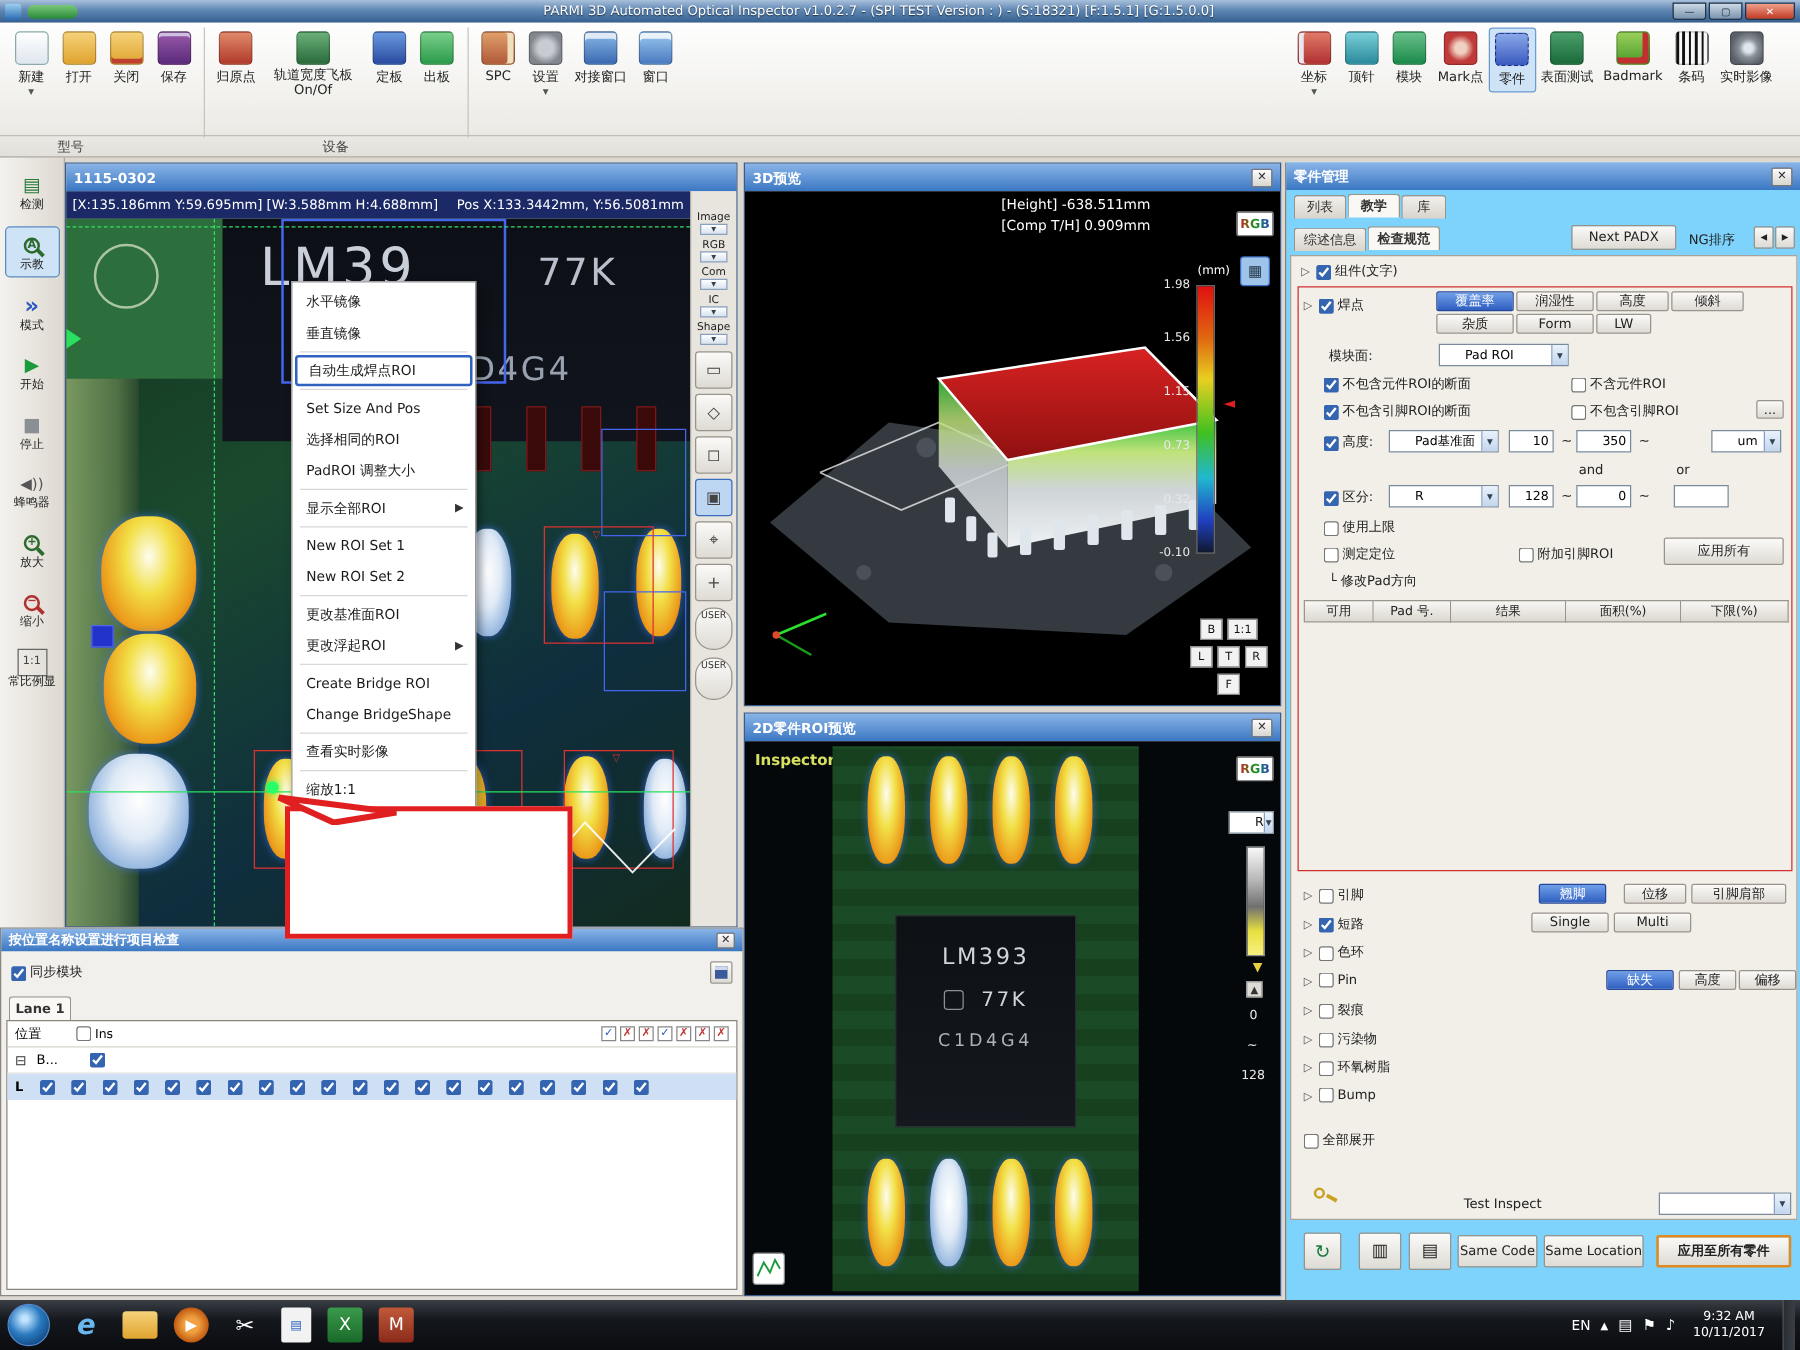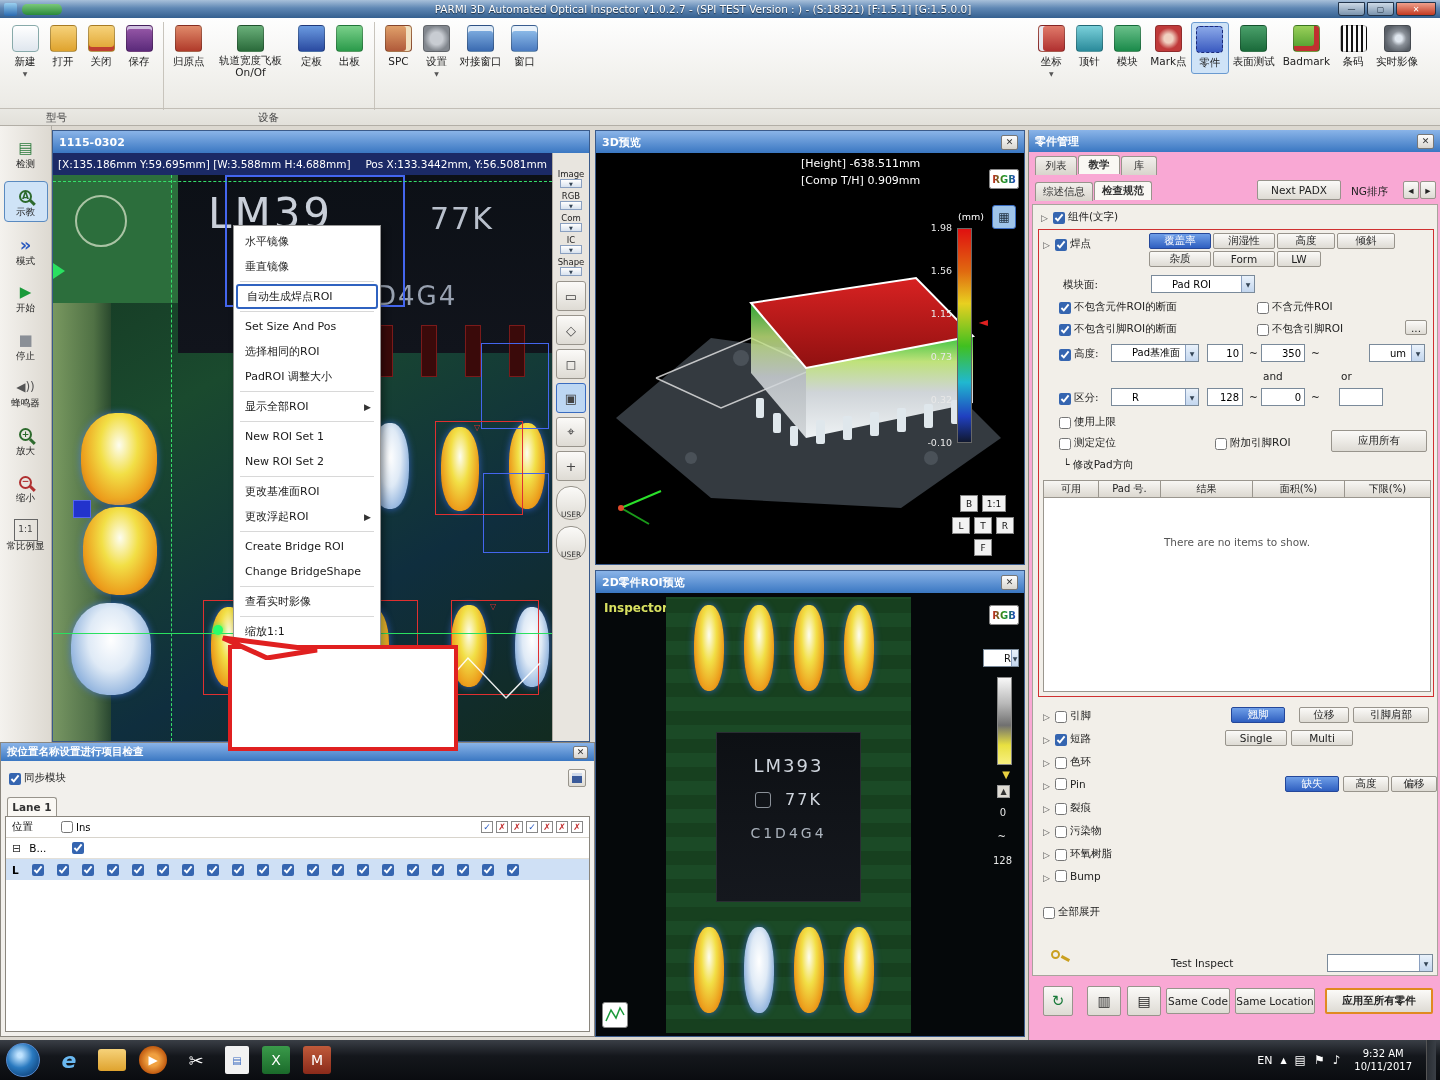--- a/index.html
+++ b/index.html
@@ -42,42 +42,42 @@
 
 #imgpanel{position:absolute;left:52px;top:130px;width:538px;height:612px;border:1px solid #3a5a8a;background:#e8e5df}
 #coordbar{height:22px;background:#1b2a66;color:#fff;font-size:10.5px;display:flex;align-items:center;justify-content:space-between;padding:0 5px;width:499px}
 #canvas{position:relative;width:499px;height:566px;overflow:hidden;background:linear-gradient(150deg,#14321f 0%,#1a4a2e 35%,#0f2e3e 70%,#122b20 100%)}
 #strip{position:absolute;right:0;top:22px;width:37px;height:588px;background:#e8e5df;border-left:1px solid #b0aca4;display:flex;flex-direction:column;align-items:center;padding-top:16px}
 .strip-item{display:flex;flex-direction:column;align-items:center;margin-bottom:3px}
 .strip-item .lb{font-size:8.5px;color:#222}
 .strip-item .mini{width:22px;height:9px;background:linear-gradient(#fff,#d8e2ee);border:1px solid #8aa0c0;font-size:5px;color:#345;display:flex;align-items:center;justify-content:center}
 .strip-btn{width:30px;height:30px;margin:2px 0;background:linear-gradient(#fbfaf8,#dedbd4);border:1px solid #98948c;border-radius:3px;display:flex;align-items:center;justify-content:center;font-size:13px;color:#444}
 .strip-btn.sel{background:#bdd7f3;border-color:#3a6cc0}
-.userbtn{width:30px;height:34px;margin:3px 0;background:linear-gradient(#fbfaf8,#dedbd4);border:1px solid #98948c;border-radius:14px;display:flex;align-items:flex-end;justify-content:center;font-size:7.5px;color:#333}
+.userbtn{width:30px;height:34px;margin:3px 0;background:linear-gradient(#fbfaf8,#dedbd4);border:1px solid #98948c;border-radius:14px;display:flex;align-items:flex-start;justify-content:center;font-size:7.5px;color:#333}
 .pad{position:absolute;border-radius:45%;box-shadow:0 0 6px 1px rgba(70,120,255,.5)}
 .padY{background:radial-gradient(ellipse at 50% 35%,#fdfdf0 0%,#f2df46 35%,#ec9d1c 70%,#b45a10 100%)}
 .padW{background:radial-gradient(ellipse at 50% 40%,#ffffff 0%,#dfeaf6 40%,#8fb2dd 75%,#4a6aa8 100%)}
 .roiR{position:absolute;border:1px solid #e03030}
 .roiB{position:absolute;border:1px solid #4466ee}
 .rmark{position:absolute;color:#e03030;font-size:8px}
 
 #ctxmenu{position:absolute;left:233px;top:225px;width:148px;background:#fff;border:1px solid #979797;box-shadow:3px 3px 7px rgba(0,0,0,.4);padding:3px 2px;font-size:11px;z-index:60}
 .mi{height:25px;display:flex;align-items:center;padding:0 7px 0 9px;color:#1a1a1a;white-space:nowrap}
 .mi.hl{border:2px solid #2f62c0;border-radius:3px}
 .mi .sub{margin-left:auto;font-size:9px;color:#333}
 .msep{height:1px;background:#d8d8d8;margin:2px 4px}
 
 #p3d{position:absolute;left:595px;top:130px;width:430px;height:435px;background:#e8e5df;border:1px solid #3a5a8a}
 #p3d .body{position:relative;width:428px;height:411px;background:#000;overflow:hidden;color:#fff}
 #p2d{position:absolute;left:595px;top:570px;width:430px;height:467px;background:#e8e5df;border:1px solid #3a5a8a}
 #p2d .body{position:relative;width:428px;height:443px;background:#05080a;overflow:hidden}
 .vbtn{width:18px;height:17px;background:#f2f2f2;border:1px solid #888;font-size:9px;display:flex;align-items:center;justify-content:center;color:#111}
 .ticklbl{position:absolute;font-size:9.5px;color:#e8e8e8;width:40px;text-align:right}
 
-#ppanel{position:absolute;left:1028px;top:130px;width:412px;height:910px;background:#f9a8d4;border-left:1px solid #8a867e}
+#ppanel{position:absolute;left:1028px;top:130px;width:412px;height:910px;background:#7dd3fc;border-left:1px solid #8a867e}
 .ptab{position:absolute;height:19px;background:linear-gradient(#f2f0ec,#d8d4cc);border:1px solid #98948c;border-bottom:none;border-radius:3px 3px 0 0;font-size:10.5px;display:flex;align-items:center;justify-content:center;color:#333}
 .ptab.act{background:#faf8f4;font-weight:bold}
 .lbl{position:absolute;font-size:10.5px;color:#222;white-space:nowrap}
 .cbl{position:absolute;font-size:10.5px;color:#222;display:flex;align-items:flex-end;gap:3px;white-space:nowrap}
 .arrow{position:absolute;font-size:9px;color:#555}
 .th{display:inline-flex;align-items:center;justify-content:center;background:linear-gradient(#f8f7f4,#dcd8d0);border:1px solid #9a968e;border-left:none;font-size:10px;height:18px;color:#222}
 .th:first-child{border-left:1px solid #9a968e}
 
 #bpanel{position:absolute;left:0;top:742px;width:595px;height:295px;background:#f2f0ec;border:1px solid #8a867e}
 .minibox{display:inline-flex;width:12px;height:12px;border:1px solid #888;background:#fff;font-size:9px;align-items:center;justify-content:center}
@@ -578,23 +578,20 @@
         <div class="btn3" style="position:absolute;left:292px;top:200px;width:96px;height:22px">应用所有</div>
         <span class="lbl" style="left:24px;top:228px">└ <span>修改Pad方向</span></span>
 
         <div class="r" style="left:4px;top:250px;display:flex">
           <span class="th" style="width:56px">可用</span>
           <span class="th" style="width:62px">Pad 号.</span>
           <span class="th" style="width:92px">结果</span>
           <span class="th" style="width:92px">面积(%)</span>
           <span class="th" style="width:86px">下限(%)</span>
         </div>
-        <div class="r" style="left:4px;top:268px;width:388px;height:194px;background:#fff;border:1px solid #9a968e;border-top:none">
-          <span style="display:block;text-align:center;margin-top:38px;font-size:10.5px;color:#555">There are no items to show.</span>
-        </div>
       </div>
 
       <span class="arrow" style="left:10px;top:507px">▷</span>
       <label class="cbl" style="left:22px;top:504px">
           <input type="checkbox" style="">
           <span>引脚</span>
         </label>
       <div class="btn3 blue" style="position:absolute;left:198px;top:502px;width:54px;height:16px">翘脚</div>
       <div class="btn3" style="position:absolute;left:266px;top:502px;width:50px;height:16px">位移</div>
       <div class="btn3" style="position:absolute;left:320px;top:502px;width:76px;height:16px">引脚肩部</div>

